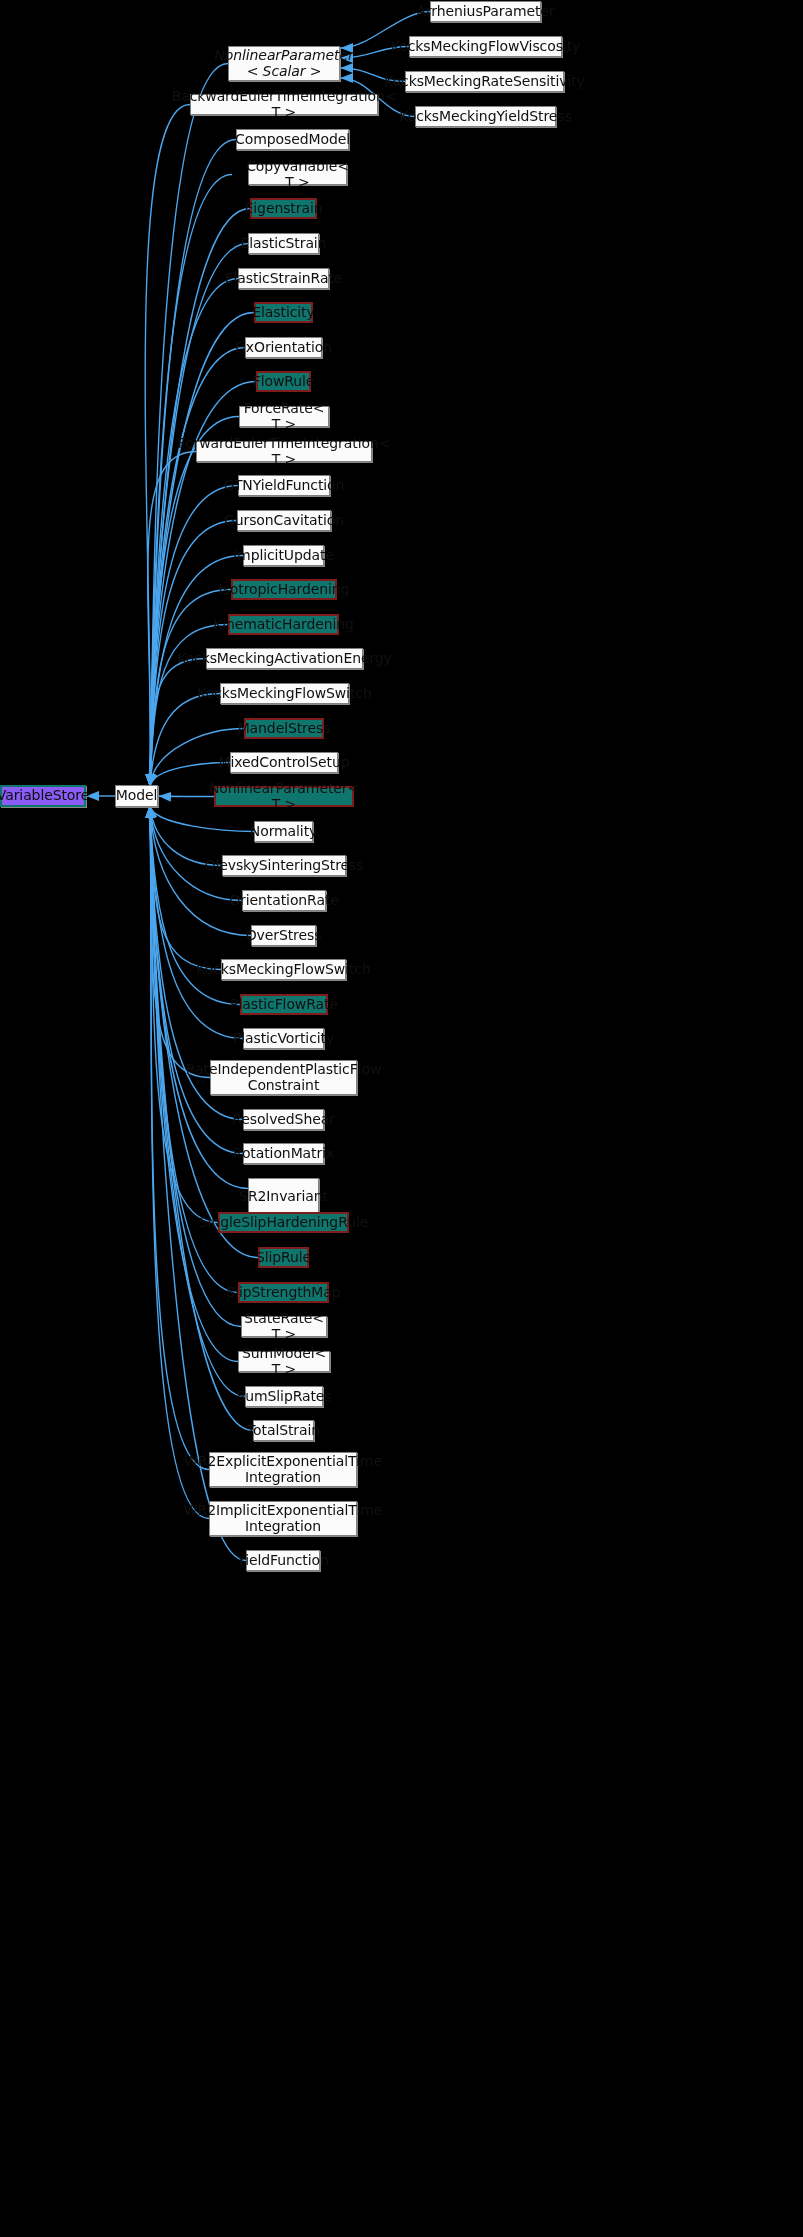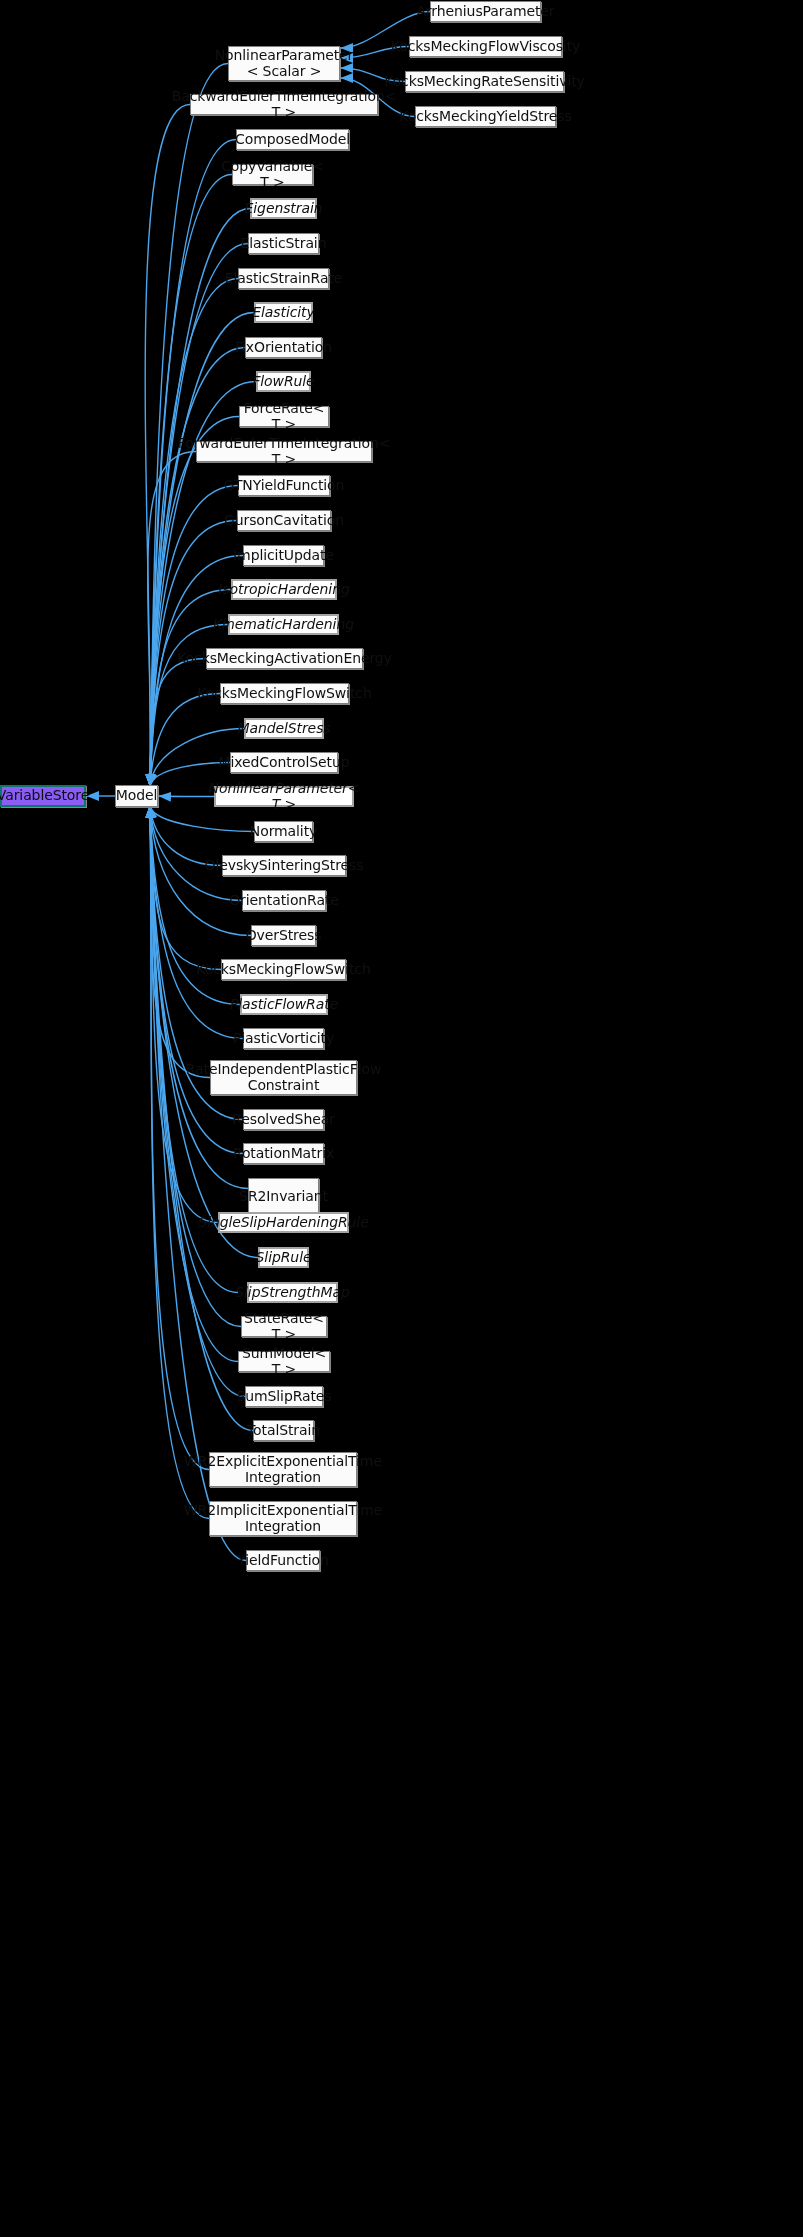--- a/index.html
+++ b/index.html
@@ -24,24 +24,23 @@
     line-height:15.5px;
     text-align:center;
     display:flex;
     align-items:center;
     justify-content:center;
     white-space:pre-line;
     letter-spacing:-0.1px;
     padding:0 20px;
   }
   .node.highlight{
-    background:#ffffff;
-    border:2px solid #a3a3a3;
+    background:#0f766e;
+    border:2px solid #7f1d1d;
     box-shadow:none;
-    font-style:italic;
   }
   .node.root{
     background:#8b5cf6;
     border:2px solid #0f766e;
     color:#0d0d0d;
   }
 </style>
 </head>
 <body>
 
@@ -96,29 +95,29 @@
       <path d="M209,1469.5 C139,1469.5 154,1036 150,806" stroke="#4ba6ee" stroke-width="1.4" fill="none" marker-end="url(#ah)"></path>
       <path d="M209,1518.5 C139,1518.5 154,1036 150,806" stroke="#4ba6ee" stroke-width="1.4" fill="none" marker-end="url(#ah)"></path>
       <path d="M246,1560.5 C176,1560.5 154,1036 150,806" stroke="#4ba6ee" stroke-width="1.4" fill="none" marker-end="url(#ah)"></path>
       <path d="M430,11.5 C400,11.5 370,48 341,48" stroke="#4ba6ee" stroke-width="1.4" fill="none" marker-end="url(#ah)"></path>
       <path d="M409,46.5 C379,46.5 370,58 341,58" stroke="#4ba6ee" stroke-width="1.4" fill="none" marker-end="url(#ah)"></path>
       <path d="M405,81.5 C375,81.5 370,68 341,68" stroke="#4ba6ee" stroke-width="1.4" fill="none" marker-end="url(#ah)"></path>
       <path d="M415,116.5 C385,116.5 370,78 341,78" stroke="#4ba6ee" stroke-width="1.4" fill="none" marker-end="url(#ah)"></path>
     </svg>
 <div class="node root" style="left: 0px; top: 785px; width: 86px; height: 22px;">VariableStore</div>
     <div class="node" style="left: 115px; top: 785px; width: 43px; height: 22px;">Model</div>
-    <div class="node" style="left: 228px; top: 46px; width: 112px; height: 35px;">NonlinearParameter
+    <div class="node" style="left: 228px; top: 46px; width: 112px; height: 35px; font-style: italic;">NonlinearParameter
 &lt; Scalar &gt;</div>
     <div class="node" style="left: 430px; top: 1px; width: 111px; height: 21px;">ArrheniusParameter</div>
     <div class="node" style="left: 409px; top: 36px; width: 153px; height: 21px;">KocksMeckingFlowViscosity</div>
     <div class="node" style="left: 405px; top: 71px; width: 159px; height: 21px;">KocksMeckingRateSensitivity</div>
     <div class="node" style="left: 415px; top: 106px; width: 141px; height: 21px;">KocksMeckingYieldStress</div>
     <div class="node" style="left: 190px; top: 94px; width: 188px; height: 21px;">BackwardEulerTimeIntegration&lt; T &gt;</div>
     <div class="node" style="left: 236px; top: 129px; width: 113px; height: 21px;">ComposedModel</div>
-    <div class="node" style="left: 232px; top: 164px; width: 81px; height: 21px;">CopyVariable&lt; T &gt;</div>
+    <div class="node" style="left: 248px; top: 164px; width: 99px; height: 21px;">CopyVariable&lt; T &gt;</div>
     <div class="node highlight" style="left: 250px; top: 198px; width: 67px; height: 21px;">Eigenstrain</div>
     <div class="node" style="left: 248px; top: 233px; width: 71px; height: 21px;">ElasticStrain</div>
     <div class="node" style="left: 238px; top: 268px; width: 91px; height: 21px;">ElasticStrainRate</div>
     <div class="node highlight" style="left: 254px; top: 302px; width: 59px; height: 21px;">Elasticity</div>
     <div class="node" style="left: 245px; top: 337px; width: 77px; height: 21px;">FixOrientation</div>
     <div class="node highlight" style="left: 256px; top: 371px; width: 55px; height: 21px;">FlowRule</div>
     <div class="node" style="left: 239px; top: 406px; width: 90px; height: 21px;">ForceRate&lt; T &gt;</div>
     <div class="node" style="left: 196px; top: 441px; width: 176px; height: 21px;">ForwardEulerTimeIntegration&lt; T &gt;</div>
     <div class="node" style="left: 238px; top: 475px; width: 92px; height: 21px;">GTNYieldFunction</div>
     <div class="node" style="left: 237px; top: 510px; width: 94px; height: 21px;">GursonCavitation</div>
@@ -137,21 +136,21 @@
     <div class="node" style="left: 221px; top: 959px; width: 125px; height: 21px;">KocksMeckingFlowSwitch</div>
     <div class="node highlight" style="left: 240px; top: 994px; width: 88px; height: 21px;">PlasticFlowRate</div>
     <div class="node" style="left: 243px; top: 1028px; width: 81px; height: 21px;">PlasticVorticity</div>
     <div class="node" style="left: 210px; top: 1060px; width: 147px; height: 35px;">RateIndependentPlasticFlow
 Constraint</div>
     <div class="node" style="left: 243px; top: 1109px; width: 81px; height: 21px;">ResolvedShear</div>
     <div class="node" style="left: 243px; top: 1143px; width: 81px; height: 21px;">RotationMatrix</div>
     <div class="node" style="left: 248px; top: 1178px; width: 71px; height: 38px;">SR2Invariant</div>
     <div class="node highlight" style="left: 218px; top: 1212px; width: 131px; height: 21px;">SingleSlipHardeningRule</div>
     <div class="node highlight" style="left: 258px; top: 1247px; width: 51px; height: 21px;">SlipRule</div>
-    <div class="node highlight" style="left: 238px; top: 1282px; width: 91px; height: 21px; margin-left: 9px;">SlipStrengthMap</div>
+    <div class="node highlight" style="left: 238px; top: 1282px; width: 91px; height: 21px;">SlipStrengthMap</div>
     <div class="node" style="left: 241px; top: 1316px; width: 86px; height: 21px;">StateRate&lt; T &gt;</div>
     <div class="node" style="left: 238px; top: 1351px; width: 92px; height: 21px;">SumModel&lt; T &gt;</div>
     <div class="node" style="left: 245px; top: 1386px; width: 78px; height: 21px;">SumSlipRates</div>
     <div class="node" style="left: 253px; top: 1420px; width: 61px; height: 21px;">TotalStrain</div>
     <div class="node" style="left: 209px; top: 1452px; width: 148px; height: 35px;">WR2ExplicitExponentialTime
 Integration</div>
     <div class="node" style="left: 209px; top: 1501px; width: 148px; height: 35px;">WR2ImplicitExponentialTime
 Integration</div>
     <div class="node" style="left: 246px; top: 1550px; width: 74px; height: 21px;">YieldFunction</div>
   </div>

